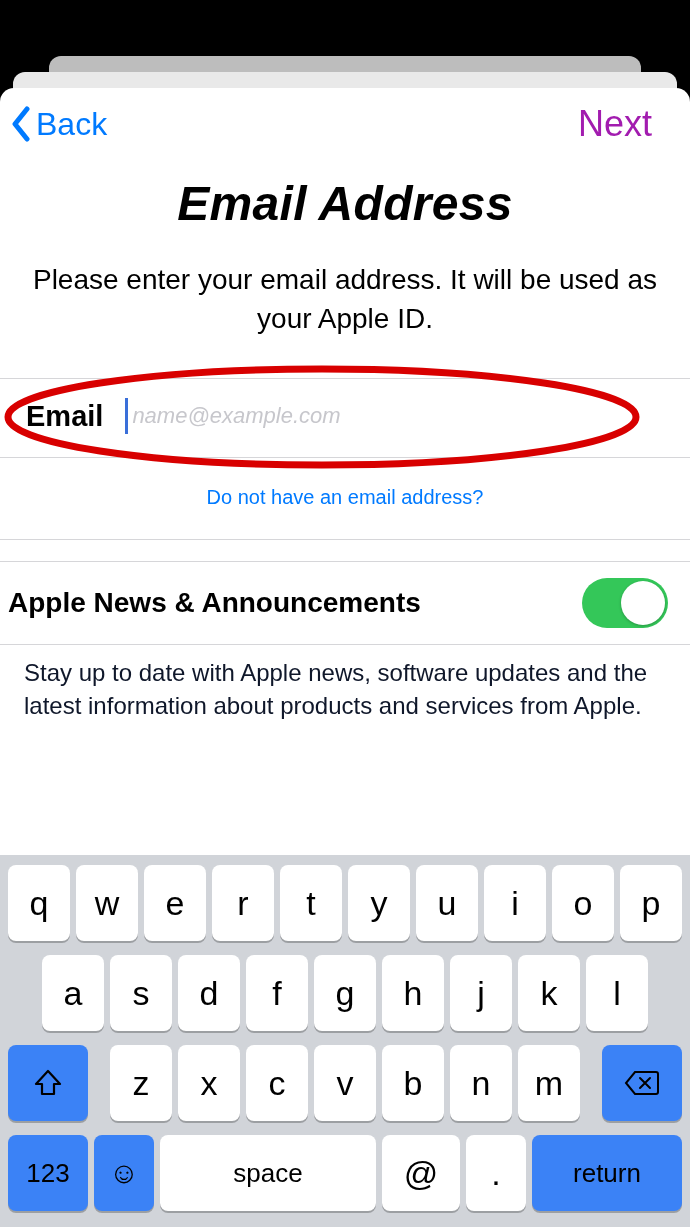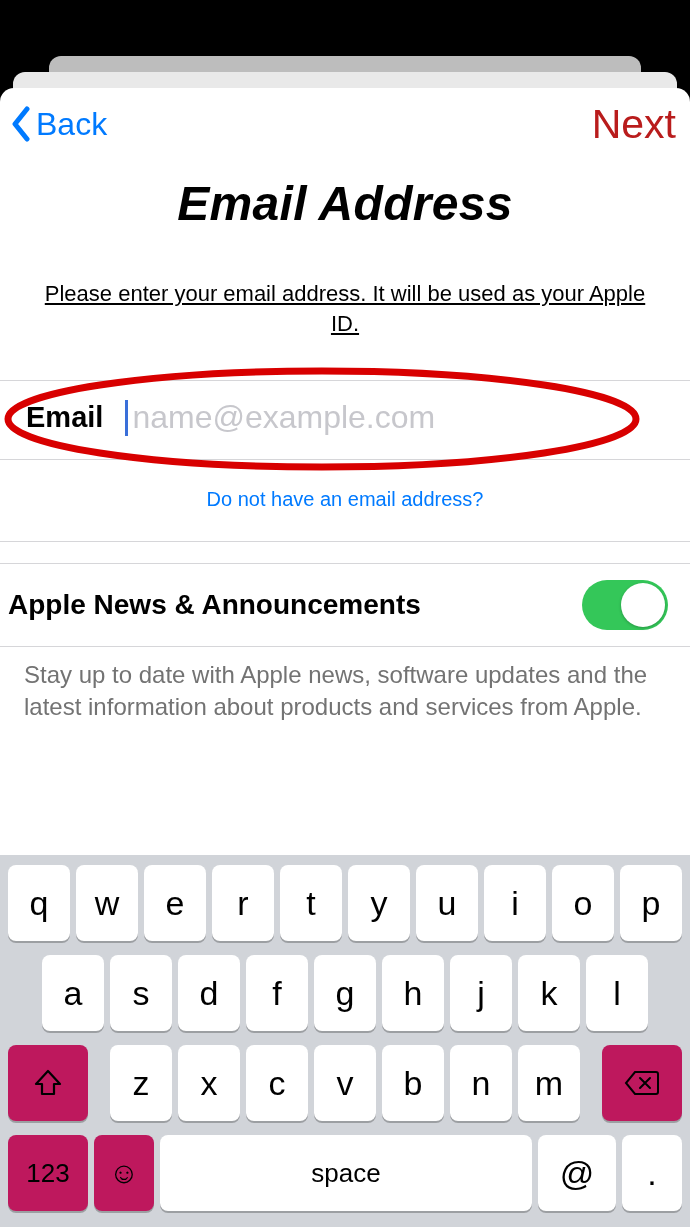--- a/index.html
+++ b/index.html
@@ -7,55 +7,55 @@
 
   .stage { position: relative; width: 690px; height: 1227px; }
 
   
   .stack1, .stack2 { position: absolute; left: 50%; transform: translateX(-50%); background: #bdbdbd; border-radius: 12px 12px 0 0; }
   .stack1 { top: 56px; width: 592px; height: 40px; z-index: 1; }
   .stack2 { top: 72px; width: 664px; height: 40px; background: #e9e9e9; z-index: 2; }
 
   .modal { position: absolute; top: 88px; left: 0; width: 690px; height: 1127px; background: #fff; border-top-left-radius: 14px; border-top-right-radius: 14px; z-index: 3; display: flex; flex-direction: column; }
 
-  .navbar { display: flex; align-items: center; justify-content: space-between; padding: 10px 14px 0 10px; height: 62px; }
+  .navbar { display: flex; align-items: center; justify-content: space-between; padding: 10px 38px 0 10px; height: 62px; }
   .back-group { display: flex; align-items: center; gap: 4px; color: #007aff; font-size: 32px; cursor: pointer; }
   .back-group svg { stroke: #007aff; }
-  .next-btn { color: #b91c1c; font-size: 41px; }
+  .next-btn { color: #a21caf; font-size: 36px; }
 
   .header-area { text-align: center; padding: 26px 28px 40px; }
   .title { font-size: 48px; font-weight: 700; letter-spacing: 0.3px; font-style: italic; }
-  .subtitle { font-size: 22px; color: #000; margin-top: 48px; line-height: 1.38; text-decoration: underline; }
+  .subtitle { font-size: 28px; color: #000; margin-top: 30px; line-height: 1.38; }
 
   .field-row { position: relative; height: 80px; border-top: 1px solid #d6d6d9; border-bottom: 1px solid #d6d6d9; display: flex; align-items: center; padding: 0 26px 4px 26px; }
   .field-label { font-size: 29px; font-weight: 600; margin-right: 22px; }
   .field-input-wrap { position: relative; display: flex; align-items: center; flex: 1; }
   .caret { width: 3px; height: 36px; background: #3a6fd9; margin-right: 4px; animation: blink 1s step-start infinite; }
   @keyframes blink { 50% { opacity: 0; } }
-  .placeholder { font-size: 32px; color: #c7c7cc; }
+  .placeholder { font-size: 22px; color: #c7c7cc; font-style: italic; }
 
   .ellipse-overlay { position: absolute; pointer-events: none; }
 
   .no-email { text-align: center; font-size: 20px; color: #007aff; padding: 28px 0 30px; border-bottom: 1px solid #d6d6d9; }
 
   .gap { height: 22px; background: #fff; border-bottom: 1px solid #d6d6d9; }
 
   .toggle-row { display: flex; align-items: center; justify-content: space-between; padding: 16px 22px 16px 8px; border-bottom: 1px solid #d6d6d9; }
   .toggle-label { font-size: 28px; font-weight: 700; }
   .switch { width: 86px; height: 50px; background: #34c759; border-radius: 25px; position: relative; }
   .switch .knob { position: absolute; right: 3px; top: 3px; width: 44px; height: 44px; background: #fff; border-radius: 50%; box-shadow: 0 1px 3px rgba(0,0,0,.25); }
 
-  .description { padding: 12px 22px 20px 24px; font-size: 24px; color: #737373; line-height: 1.35; }
+  .description { padding: 12px 22px 20px 24px; font-size: 24px; color: #0f172a; line-height: 1.35; }
 
   
   .keyboard { position: absolute; bottom: 0; left: 0; width: 690px; height: 372px; background: #d1d4d9; z-index: 5; padding: 10px 6px 8px; display: flex; flex-direction: column; gap: 14px; }
   .krow { display: flex; gap: 6px; padding: 0 2px; }
   .krow.r2 { padding: 0 36px; }
   .key { flex: 1; height: 76px; background: #fff; border-radius: 8px; box-shadow: 0 2px 0 rgba(0,0,0,.25); display: flex; align-items: center; justify-content: center; font-size: 34px; color: #000; }
-  .key.dark { background: #be185d; }
+  .key.dark { background: #3b82f6; }
   .key.shift, .key.backspace { flex: 0 0 80px; }
   .key.num { flex: 0 0 80px; font-size: 26px; }
   .key.emoji { flex: 0 0 60px; }
   .key.space { flex: 1; font-size: 26px; }
   .key.at { flex: 0 0 78px; }
   .key.dot { flex: 0 0 60px; }
   .key.return { flex: 0 0 150px; font-size: 26px; }
   .r3-gap { flex: 0 0 10px; }
 
   .emoji-glyph { font-size: 30px; }
@@ -158,16 +158,17 @@
       </div>
     </div>
     <div class="krow">
       <div class="key dark num">123</div>
       <div class="key dark emoji">
           <span class="emoji-glyph">☺</span>
         </div>
       <div class="key space">space</div>
       <div class="key at">@</div>
       <div class="key dot">.</div>
+      <div class="key dark return">return</div>
     </div>
   </div>
 
 </div>
 
 </body></html>

